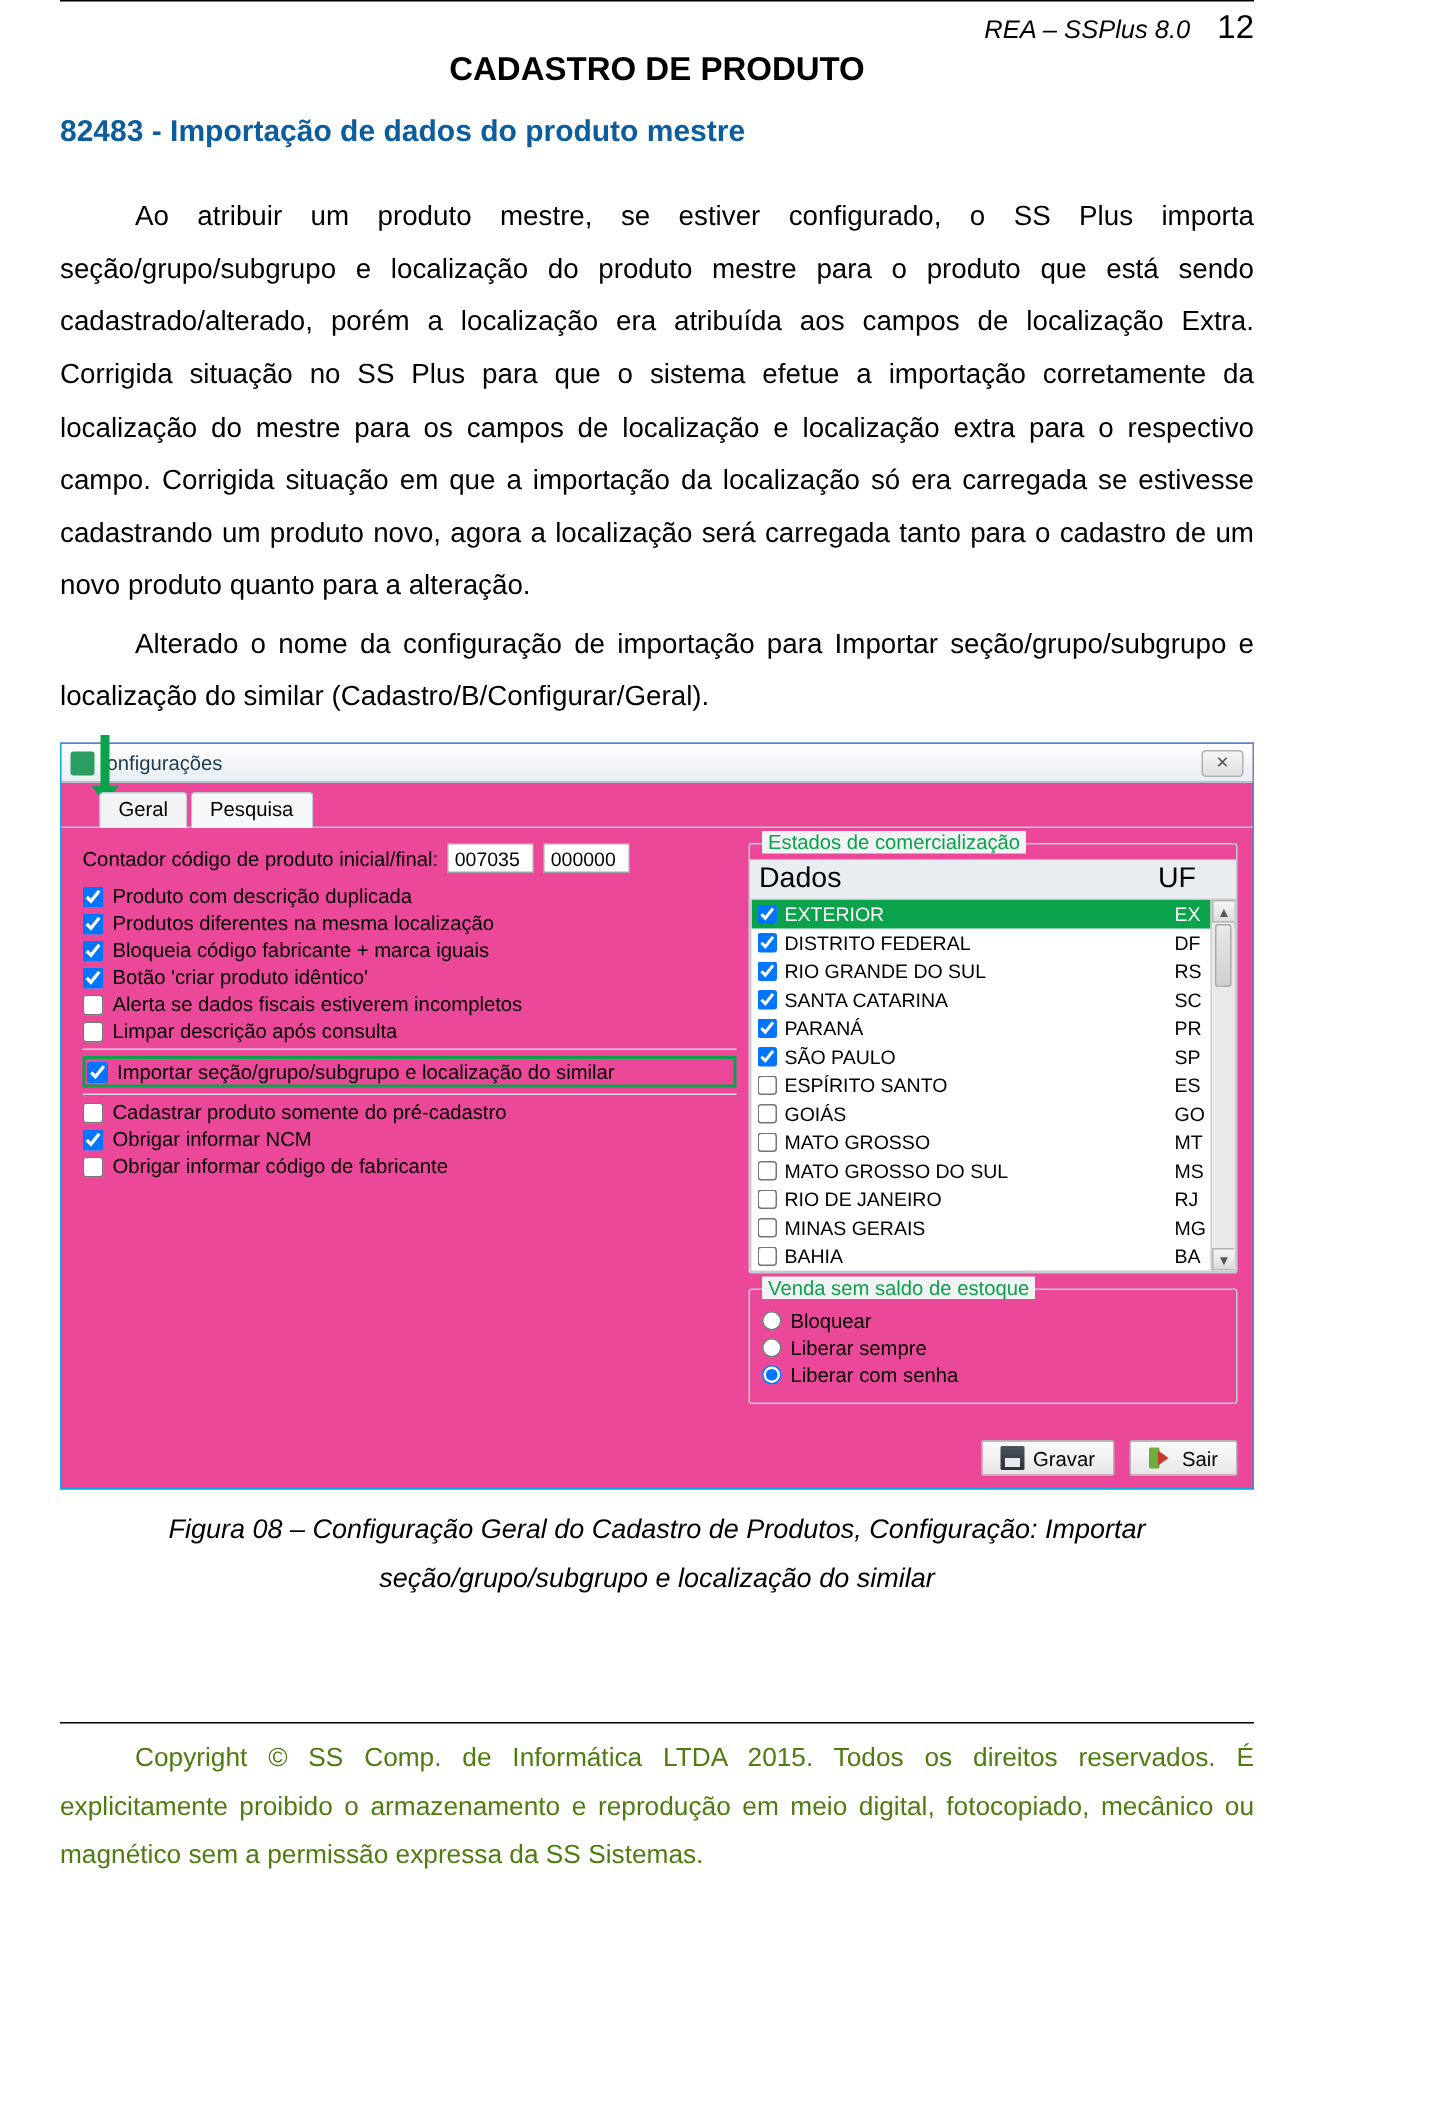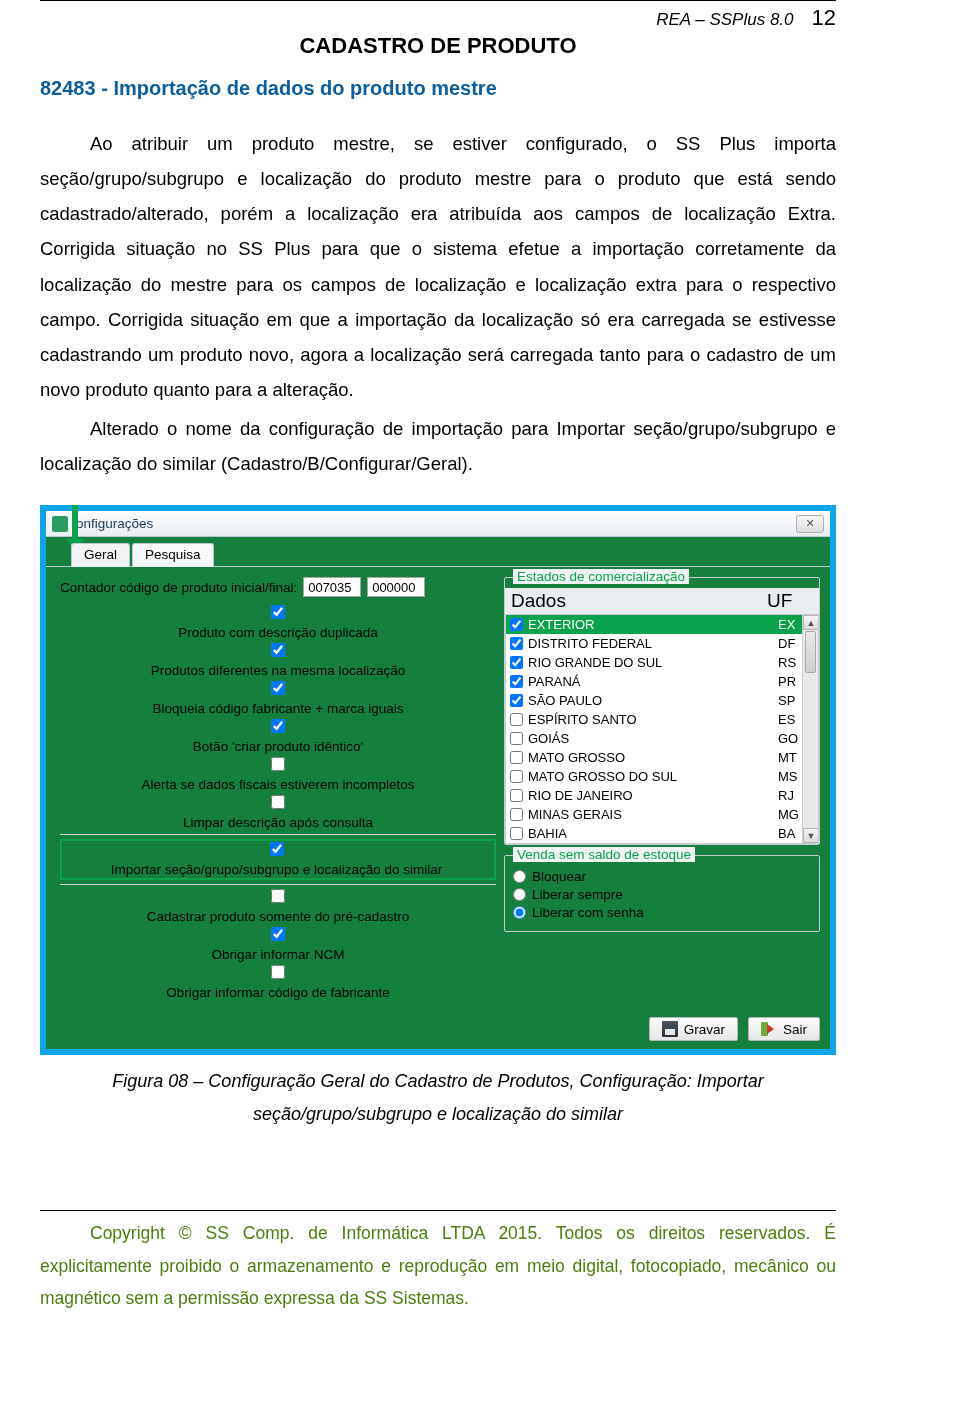--- a/index.html
+++ b/index.html
@@ -4,38 +4,38 @@
 <style>
   * { box-sizing: border-box; margin: 0; padding: 0; }
   html, body { width: 960px; font-family: Arial, Helvetica, sans-serif; color: #000; background: #fff; }
   .page { width: 876px; padding: 0 40px 30px 40px; position: relative; }
   .hr { border-top: 1.5px solid #000; margin: 0; }
   .hdr-row { display: flex; justify-content: flex-end; align-items: baseline; font-style: italic; font-size: 17px; margin-top: 4px; gap: 18px; }
   .hdr-row .pnum { font-style: normal; font-size: 22px; }
   .doc-title { text-align: center; font-weight: 700; font-size: 22px; margin: 2px 0 18px 0; }
   .section-head { color: #0b5d9d; font-weight: 700; font-size: 20px; margin: 10px 0 26px 0; }
   .body-text { font-size: 18.5px; line-height: 1.9; text-align: justify; text-indent: 50px; margin-bottom: 4px; }
-  .ss-window { border: 6px solid #0ea5e9; background: #15803d; margin-top: 24px; font-size: 13.5px; color: #000; position: relative; }
+  .ss-window { border: 1px solid #0ea5e9; background: #ec4899; margin-top: 14px; font-size: 13.5px; color: #000; position: relative; }
   .ss-titlebar { height: 26px; background: linear-gradient(#fdfdfd,#e9eef3); display: flex; align-items: center; border-bottom: 1px solid #b7c6d2; padding: 0 6px; }
   .ss-titlebar .ticon { width: 16px; height: 16px; background: #2a9e62; border-radius: 2px; margin-right: 8px; }
   .ss-titlebar .tt { flex: 1; color: #1b3a50; }
   .ss-titlebar .xb { width: 28px; height: 18px; border: 1px solid #b0b0b0; background: linear-gradient(#f7f7f7,#dedede); display: flex; align-items: center; justify-content: center; border-radius: 3px; font-size: 11px; color: #555; }
   .arrow-overlay { position: absolute; left: 26px; top: -6px; pointer-events: none; }
   .arrow-stem { width: 6px; height: 34px; background: #0aa24a; }
   .arrow-head { width: 0; height: 0; border-left: 9px solid transparent; border-right: 9px solid transparent; border-top: 12px solid #0aa24a; margin-left: -6px; }
   .tabs { padding: 6px 8px 0 25px; display: flex; gap: 2px; }
   .tab { padding: 3px 12px 5px 12px; border: 1px solid #bfc8d0; border-bottom: 0; border-radius: 3px 3px 0 0; background: #f6f8fa; }
   .tab.active { background: #f1f3f5; position: relative; z-index: 2; }
   .tabs-line { border-top: 1px solid #bfc8d0; margin-top: -1px; }
   .panel { display: flex; padding: 10px 10px 8px 14px; gap: 0; }
   .left { flex: 0 0 444px; padding-right: 8px; }
   .right { flex: 1; }
   .row1 { display: flex; align-items: center; gap: 6px; margin-bottom: 8px; }
   .row1 input[type=text] { width: 58px; height: 20px; border: 1px solid #a5a5a5; background: #fff; font: 13px Arial; padding: 0 4px; }
-  .ck-row { display: flex; align-items: center; gap: 6px; margin: 3px 0; flex-direction: column; }
+  .ck-row { display: flex; align-items: center; gap: 6px; margin: 3px 0; }
   .ck-row input[type=checkbox] { width: 14px; height: 14px; }
   .ck-row.hl { border: 2px solid #0aa24a; padding: 1px 4px 1px 1px; }
   .rule { border-top: 1px solid #d3d8dc; margin: 4px 0; }
   .fbox { border: 1px solid #c5ccd2; border-radius: 2px; margin-bottom: 10px; position: relative; }
   .fbox > .fcap { position: absolute; top: -9px; left: 8px; background: #f1f3f5; padding: 0 4px; color: #0aa24a; font-weight: 400; }
   .fbox .inner { padding: 10px 8px 8px 8px; }
   .st-head { display: flex; background: #e9edf0; border-bottom: 1px solid #c7ccd0; font-size: 19px; }
   .st-head .c1 { flex: 1; padding: 2px 6px; }
   .st-head .c2 { width: 40px; padding: 2px 4px; }
   .st-body { background: #fff; border: 1px solid #c7ccd0; border-top: 0; max-height: 252px; overflow: hidden; position: relative; }
@@ -177,20 +177,27 @@
                     <span class="cc">
                       <input type="checkbox" checked="" style="">
                     </span>
                     <span class="name">RIO GRANDE DO SUL</span>
                     <span class="uf">RS</span>
                   </div>
                   <div class="st-row">
                     <span class="cc">
                       <input type="checkbox" checked="" style="">
                     </span>
+                    <span class="name">SANTA CATARINA</span>
+                    <span class="uf">SC</span>
+                  </div>
+                  <div class="st-row">
+                    <span class="cc">
+                      <input type="checkbox" checked="" style="">
+                    </span>
                     <span class="name">PARANÁ</span>
                     <span class="uf">PR</span>
                   </div>
                   <div class="st-row">
                     <span class="cc">
                       <input type="checkbox" checked="" style="">
                     </span>
                     <span class="name">SÃO PAULO</span>
                     <span class="uf">SP</span>
                   </div>

